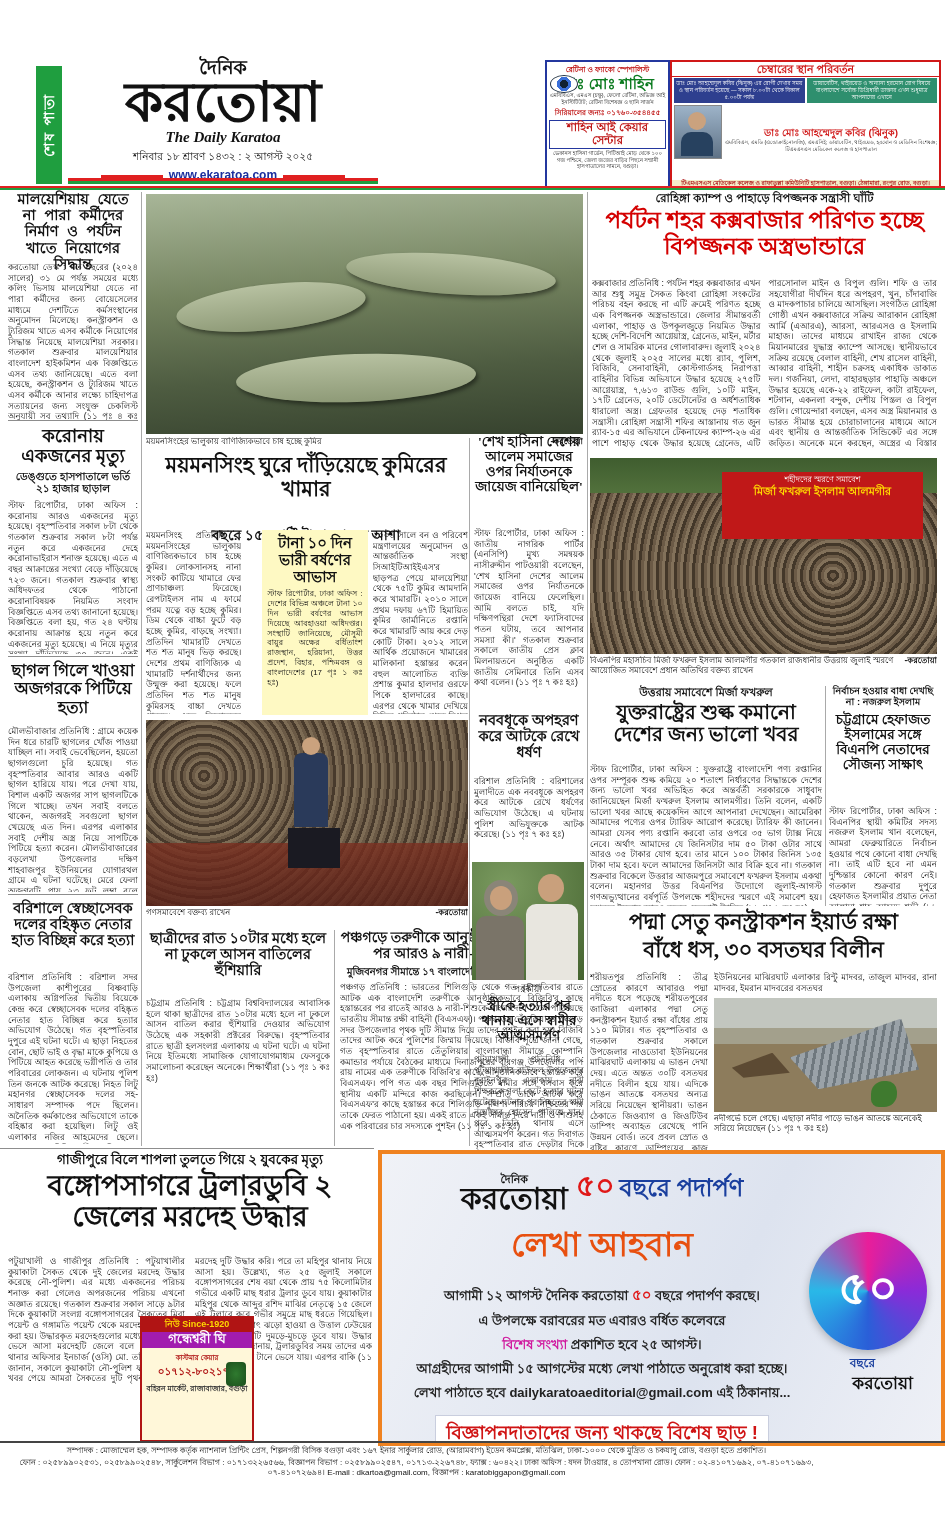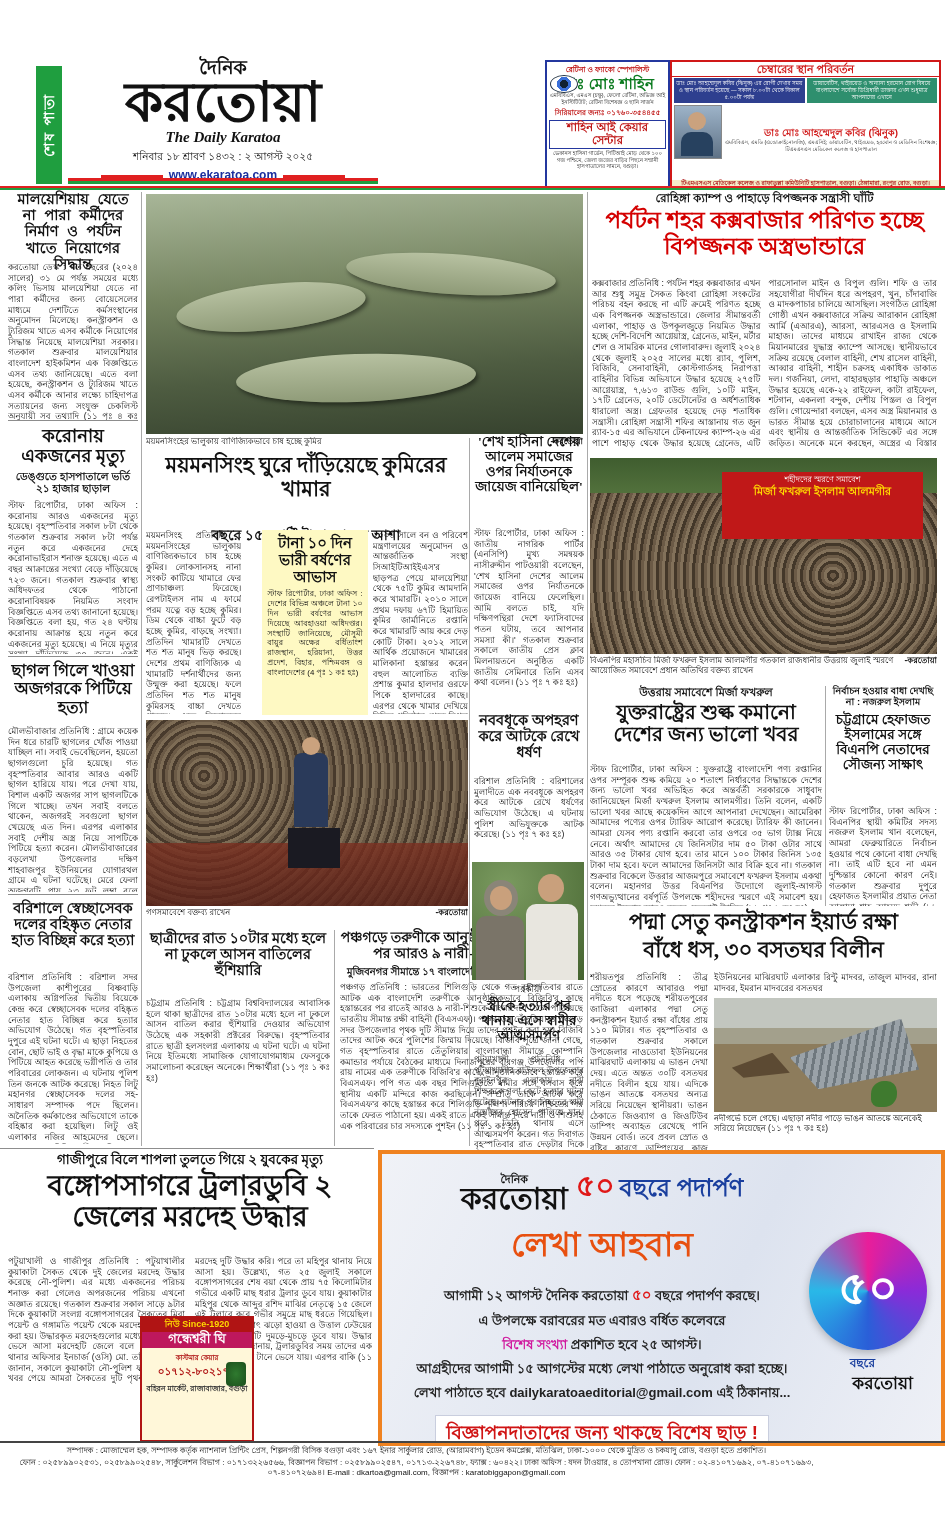--- a/index.html
+++ b/index.html
@@ -86,21 +86,21 @@
   .p-hijab{position:absolute;border-radius:50%;background:#8a8578;}
   .p-body{position:absolute;border-radius:10px 10px 0 0;}
   
   #padma-photo{left:714px;top:998px;width:223px;height:114px;background:linear-gradient(#c2c6bf 0 26%,#a3a08c 26% 40%,#8d7c5c 40% 100%);}
   .house{position:absolute;left:34%;top:18%;width:58%;height:62%;background:repeating-linear-gradient(100deg,#9aa2a8 0 5px,#6f787e 5px 8px);clip-path:polygon(0 55%,86% 0,100% 72%,22% 100%);}
   .debris{position:absolute;left:8%;top:48%;width:26%;height:22%;background:#5c4a33;clip-path:polygon(0 60%,70% 0,100% 80%,20% 100%);}
   .plant{position:absolute;right:18%;bottom:4%;width:26px;height:26px;border-radius:50% 40% 50% 30%;background:#3f7a2f;}
   
   #ghee{left:140px;top:1316px;width:110px;height:122px;border:2px solid #b01414;background:#fff7d9;text-align:center;overflow:hidden;}
   .g-top{background:#b01414;color:#ffd800;font-size:9px;font-weight:bold;line-height:1.3;padding:1px 0;}
-  .g-brand{background:#be185d;color:#fff;font-size:13px;font-weight:bold;line-height:1.1;padding-bottom:2px;}
+  .g-brand{background:#a21caf;color:#fff;font-size:13px;font-weight:bold;line-height:1.1;padding-bottom:2px;}
   .g-care{color:#b01414;font-size:7px;font-weight:bold;margin-top:4px;}
   .g-ph{color:#b01414;font-size:10.5px;font-weight:bold;}
   .g-addr{color:#333;font-size:7.5px;font-weight:bold;line-height:1.25;margin-top:3px;}
   .g-jar{position:absolute;right:6px;top:44px;width:20px;height:24px;background:radial-gradient(#2f7a2f,#1c4f1c);border-radius:4px;}
   
   #anniv{left:378px;top:1150px;width:559px;height:288px;border:4px solid #ef8220;
     background:linear-gradient(115deg,#f0f2f7,#dde3ef 60%,#eef0f6);overflow:hidden;}
   .an-left{position:absolute;left:10px;top:8px;width:420px;text-align:center;}
   .an-logo-row{display:flex;justify-content:center;align-items:flex-end;gap:8px;}
   .an-logo{text-align:center;font-family:"Liberation Serif",serif;}
@@ -191,21 +191,21 @@
   <div class="abs cap" style="left:146px;top:437px;width:437px;">
     <span class="credit">-করতোয়া</span>
     <span>ময়মনসিংহের ভালুকায় বাণিজ্যিকভাবে চাষ হচ্ছে কুমির</span>
   </div>
   <div class="abs hl" style="left:146px;top:454px;width:320px;font-size:21px;">ময়মনসিংহ ঘুরে দাঁড়িয়েছে কুমিরের খামার</div>
   <div class="abs hl" style="left:146px;top:528px;width:320px;font-size:14px;">বছরে ১৫ কোটি টাকা আয়ের আশা</div>
   <div class="abs" style="left:146px;top:530px;width:322px;height:184px;display:flex;gap:5px;">
     <div class="jtext" style="width:104px;height:184px;">ময়মনসিংহ প্রতিনিধি : ময়মনসিংহের ভালুকায় বাণিজ্যিকভাবে চাষ হচ্ছে কুমির। লোকসানসহ নানা সংকট কাটিয়ে খামারে ফের প্রাণচাঞ্চল্য ফিরেছে। রেপটাইলস নাম এ ফার্মে পরম যত্নে বড় হচ্ছে কুমির। ডিম থেকে বাচ্চা ফুটে বড় হচ্ছে কুমির, বাড়ছে সংখ্যা। প্রতিদিন খামারটি দেখতে শত শত মানুষ ভিড় করছে। দেশের প্রথম বাণিজ্যিক এ খামারটি দর্শনার্থীদের জন্য উন্মুক্ত করা হয়েছে। ফলে প্রতিদিন শত শত মানুষ কুমিরসহ বাচ্চা দেখতে পারছে। এতে বিনোদনের পাশাপাশি খামার কর্তৃপক্ষ বাড়তি আয় করতে পারছে। রপ্তানিমুখী এ কুমির খামার এখন শুধু ভালুকার নয়, দেশের অর্থনীতিতে নতুন সম্ভাবনার দুয়ার খুলে দিয়েছে। সূত্র জানায়, ২০০৩ সালে প্রায় আড়াই কোটি টাকা ব্যয়ে প্রায় ১৪ একর জমির ওপর মেজবাহ উল হক ও মোস্তাক আহমেদ নামে দুই ব্যবসায়ী খামারটি প্রতিষ্ঠা করেন।</div>
     <div id="rainbox" style="width:104px;height:175px;">
       <div class="hl" style="font-size:15px;">টানা ১০ দিন ভারী বর্ষণের আভাস</div>
-      <div class="jtext" style="height:118px;">স্টাফ রিপোর্টার, ঢাকা অফিস : দেশের বিভিন্ন অঞ্চলে টানা ১০ দিন ভারী বর্ষণের আভাস দিয়েছে আবহাওয়া অধিদপ্তর। সংস্থাটি জানিয়েছে, মৌসুমী বায়ুর অক্ষের বর্ধিতাংশ রাজস্থান, হরিয়ানা, উত্তর প্রদেশ, বিহার, পশ্চিমবঙ্গ ও বাংলাদেশের (4 পৃঃ ১ কঃ হঃ)</div>
+      <div class="jtext" style="height:118px;">স্টাফ রিপোর্টার, ঢাকা অফিস : দেশের বিভিন্ন অঞ্চলে টানা ১০ দিন ভারী বর্ষণের আভাস দিয়েছে আবহাওয়া অধিদপ্তর। সংস্থাটি জানিয়েছে, মৌসুমী বায়ুর অক্ষের বর্ধিতাংশ রাজস্থান, হরিয়ানা, উত্তর প্রদেশ, বিহার, পশ্চিমবঙ্গ ও বাংলাদেশের (17 পৃঃ ১ কঃ হঃ)</div>
     </div>
     <div class="jtext" style="width:104px;height:184px;">২০০৪ সালে বন ও পরিবেশ মন্ত্রণালয়ের অনুমোদন ও আন্তর্জাতিক সংস্থা সিআইটিআইইএস'র ছাড়পত্র পেয়ে মালয়েশিয়া থেকে ৭৫টি কুমির আমদানি করে খামারটি। ২০১০ সালে প্রথম দফায় ৬৭টি হিমায়িত কুমির জার্মানিতে রপ্তানি করে খামারটি আয় করে দেড় কোটি টাকা। ২০১২ সালে আর্থিক প্রয়োজনে খামারের মালিকানা হস্তান্তর করেন বহুল আলোচিত ব্যক্তি প্রশান্ত কুমার হালদার ওরফে পিকে হালদারের কাছে। এরপর থেকে খামার দেখিয়ে বিভিন্ন প্রতিষ্ঠান থেকে বিপুল পরিমাণ ঋণ বের করে নেন পিকে হালদার। ২০১৪ থেকে ২০১৯ সাল পর্যন্ত প্রায় এক হাজার ৫০৭টি কুমিরের চামড়া জাপানে রপ্তানি করে আয় হয় সাড়ে ৭ কোটি টাকা। ২০১৯ সালে অর্থ কেলেঙ্কারিতে পিকে হালদার জড়িয়ে পড়ায় এবং ব্যাংক অ্যাকাউন্ট জব্দ করায় খামারটিতে অচলাবস্থা দেখা দেয়। কর্মকর্তা-কর্মচারীদের বেতন বন্ধসহ চরম (১১ পৃঃ ৭ কঃ হঃ)</div>
   </div>
 
   <div class="photo" id="sem-photo">
     <div class="sem-stage"></div>
     <div class="speaker"></div>
     <div class="podium"></div>
   </div>
   <div class="abs cap" style="left:146px;top:908px;width:322px;">

